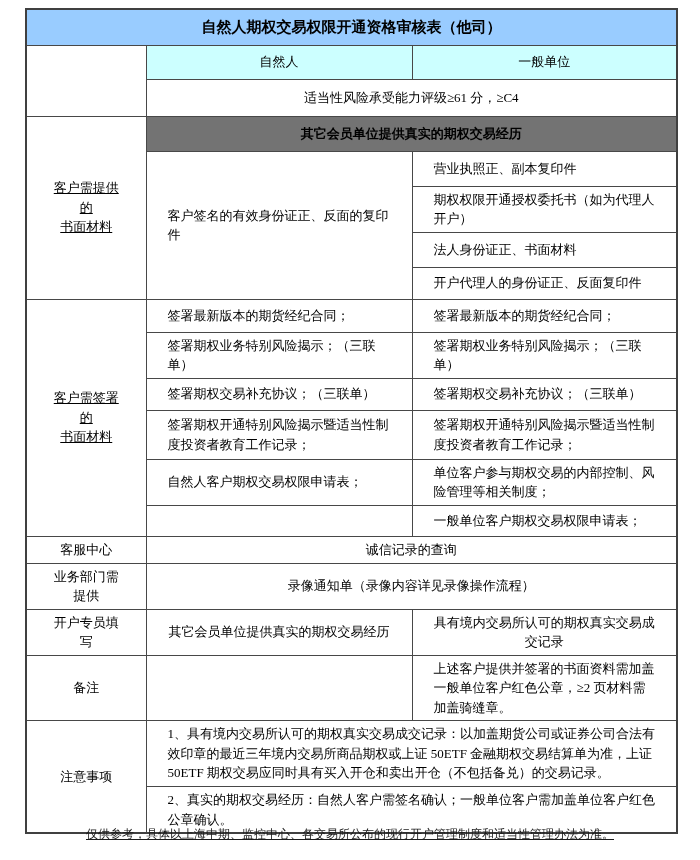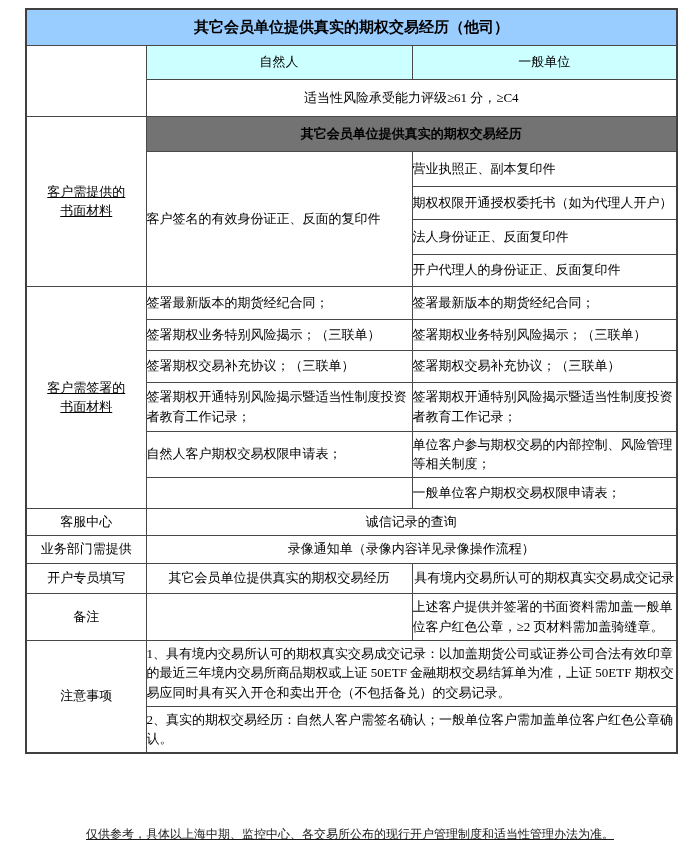--- a/index.html
+++ b/index.html
@@ -11,21 +11,21 @@
   .sheet{position:relative;width:700px;height:860px;overflow:hidden;}
   table.doc{
     position:absolute;left:25px;top:8px;width:651px;
     border-collapse:collapse;table-layout:fixed;
     font-size:13px;
     border:2px solid #404040;
   }
   td{
     border:1px solid #484848;
     vertical-align:middle;
-    padding:3px 0;
+    padding:3px 21px;
     line-height:1.5;
     overflow:hidden;
   }
   .title-cell{
     background:#99CCFF;
     font-weight:bold;
     font-size:15px;
     text-align:center;
     padding:2px;
   }
@@ -59,21 +59,21 @@
 <div class="sheet">
   <table class="doc">
     <colgroup>
       <col style="width:120px">
       <col style="width:266px">
       <col style="width:265px">
     </colgroup>
 
     <tbody>
         <tr style="height:36px">
-      <td colspan="3" class="title-cell">其它会员单位提供真实的期权交易经历（他司）</td>
+      <td colspan="3" class="title-cell">自然人期权交易权限开通资格审核表（他司）</td>
     </tr>
 
     <tr style="height:34px">
       <td rowspan="2"></td>
       <td class="colhead">自然人</td>
       <td class="colhead">一般单位</td>
     </tr>
 
     <tr style="height:37px">
       <td colspan="2" class="center">适当性风险承受能力评级≥61 分，≥C4</td>
@@ -85,21 +85,21 @@
       <td colspan="2" class="highlight-cell">其它会员单位提供真实的期权交易经历</td>
     </tr>
     <tr style="height:35px">
       <td rowspan="4">客户签名的有效身份证正、反面的复印件</td>
       <td>营业执照正、副本复印件</td>
     </tr>
     <tr style="height:33px">
       <td>期权权限开通授权委托书（如为代理人开户）</td>
     </tr>
     <tr style="height:35px">
-      <td>法人身份证正、反面复印件</td>
+      <td>法人身份证正、书面材料</td>
     </tr>
     <tr style="height:32px">
       <td>开户代理人的身份证正、反面复印件</td>
     </tr>
 
     <tr style="height:33px">
       <td rowspan="6" class="label-cell">客户需签署的
 书面材料</td>
       <td>签署最新版本的期货经纪合同；</td>
       <td>签署最新版本的期货经纪合同；</td>

